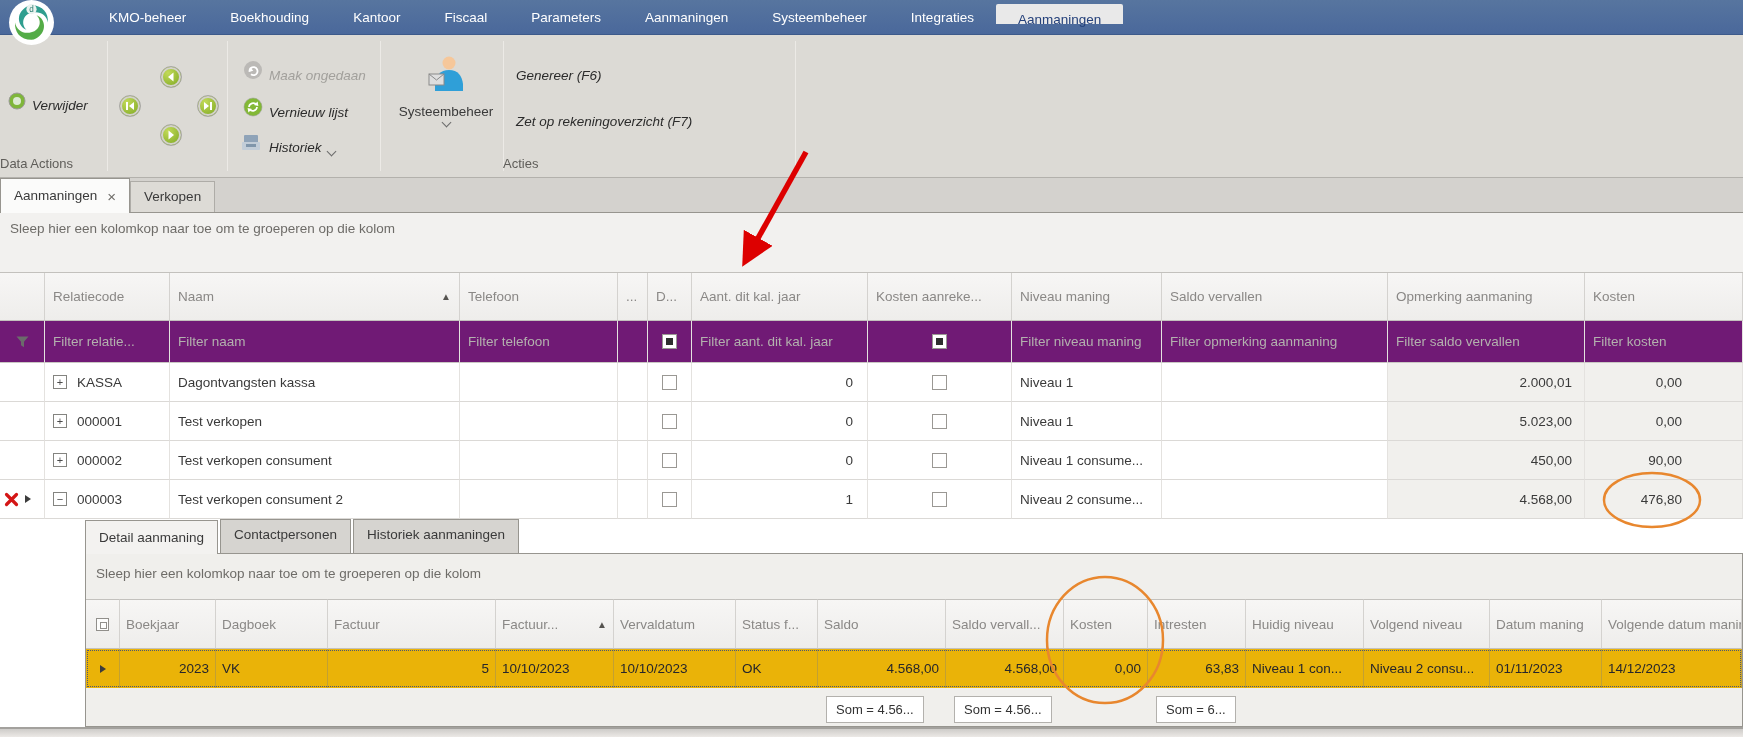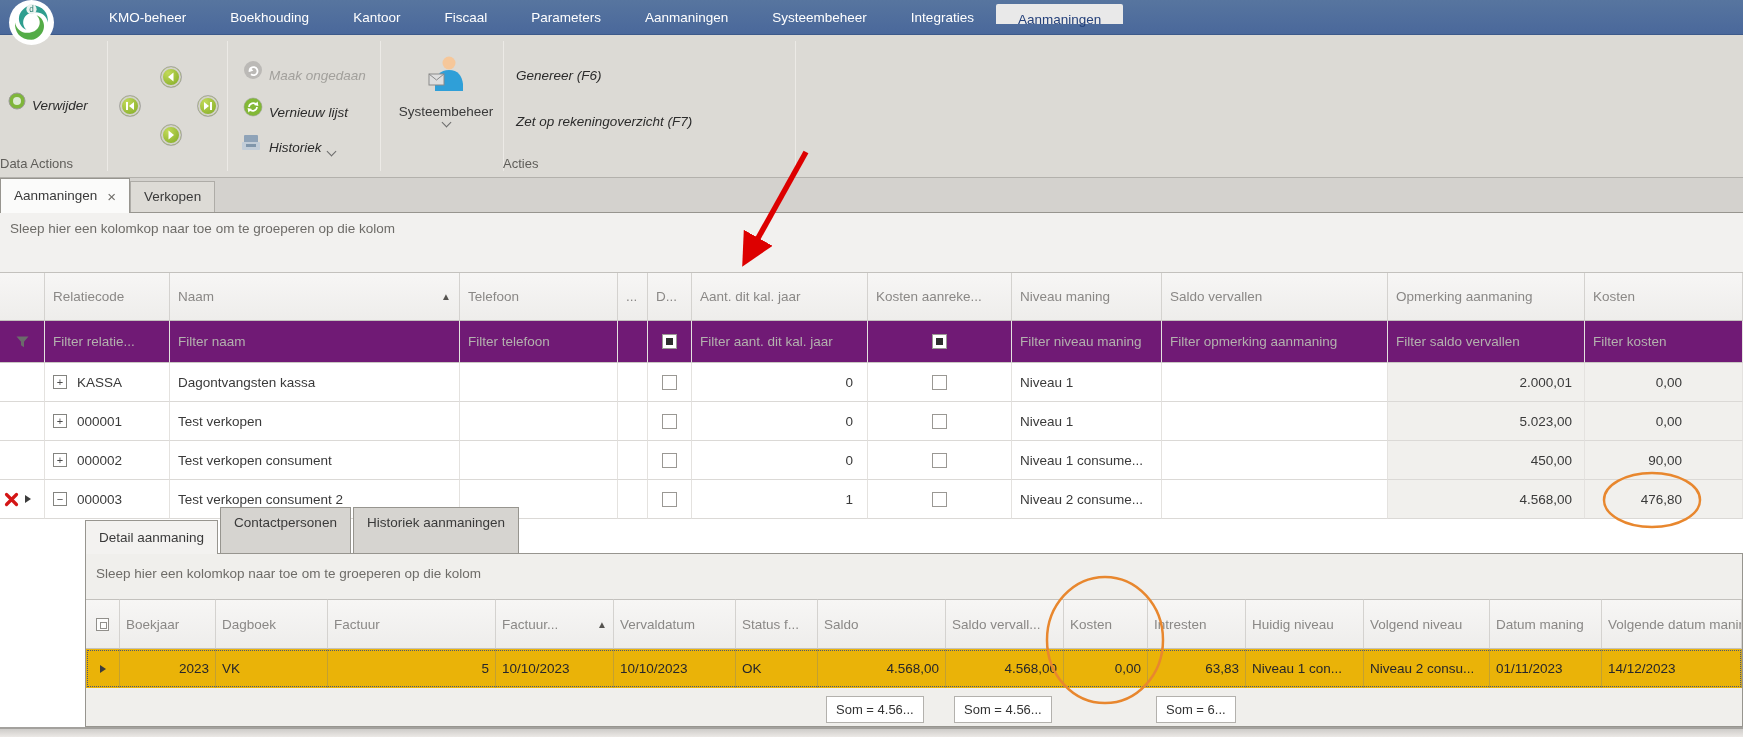--- a/index.html
+++ b/index.html
@@ -52,21 +52,21 @@
   .center { justify-content:center; }
   .cb { width:15px; height:15px; border:1px solid #9a9894; background:#fff; display:inline-block; }
   .cb.indet { position:relative; }
   .cb.indet::after { content:""; position:absolute; left:3px; top:3px; width:7px; height:7px; background:#2e2e2e; }
   .expand { width:14px; height:14px; border:1px solid #848480; background:#fff; font-size:11px; line-height:12px; text-align:center; color:#4a4a4a; display:inline-block; margin-right:10px; flex:none; }
   .tri { width:0; height:0; border-left:6px solid #3c3c3c; border-top:4px solid transparent; border-bottom:4px solid transparent; display:inline-block; }
 
   
   .detail-zone { position:relative; padding-left:85px; background:#fff; }
   .detail-tabs { display:flex; align-items:flex-end; height:34px; }
-  .dtab { padding:0 13px; height:46px; line-height:29px; background:#d6d4d0; border:1px solid #97958f; border-bottom:none; margin-right:2px; cursor:default; white-space:nowrap; }
+  .dtab { padding:0 13px; height:34px; line-height:29px; background:#d6d4d0; border:1px solid #97958f; border-bottom:none; margin-right:2px; cursor:default; white-space:nowrap; }
   .dtab.active { background:#f3f2f0; height:34px; line-height:33px; position:relative; z-index:2; margin-bottom:-1px; }
   .detail-body { border:1px solid #97958f; background:#f0efec; height:174px; }
   .d-hint { padding:12px 10px 0 10px; height:45px; color:#6e6c68; }
   .d-row { display:grid; grid-template-columns:34px 96px 112px 168px 118px 122px 82px 128px 118px 84px 98px 118px 126px 112px 1fr; }
   .d-head { height:50px;text-align:right; }
   .d-head .gc { background:linear-gradient(#f7f6f5,#eeedeb); border-right:1px solid #d4d2cf; border-top:1px solid #c3c1bd; border-bottom:1px solid #c3c1bd; color:#8a8886; padding:0 6px; }
   .d-data { height:39px; background:#eab308; outline:1px dotted #4d5873; outline-offset:-2px; }
   .d-data .gc { border-right:1px solid rgba(90,110,160,.28); border-bottom:none; padding:0 6px; color:#26262b; }
   .d-foot { height:49px; }
   .d-foot .gc { border:none; background:transparent; align-items:flex-start; padding-top:8px; }

